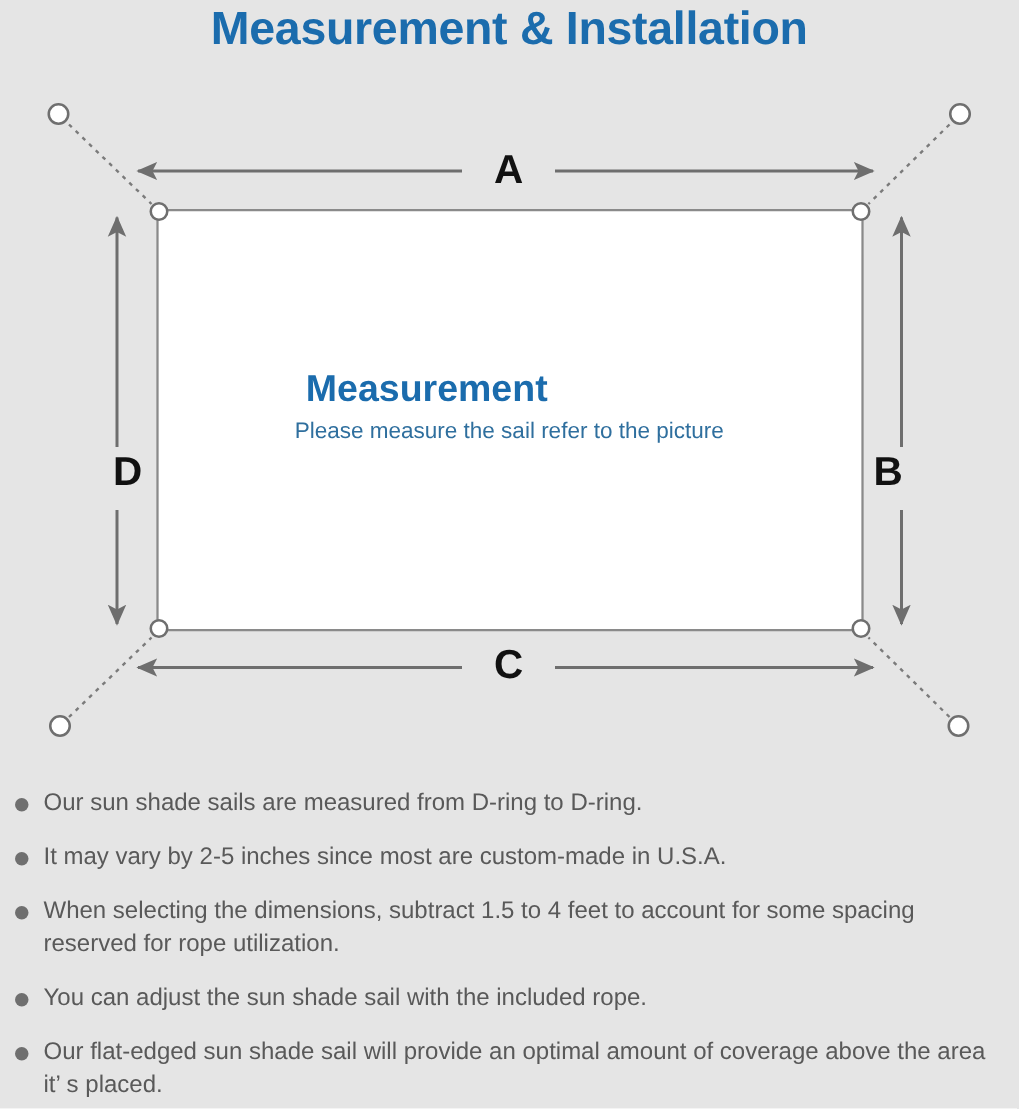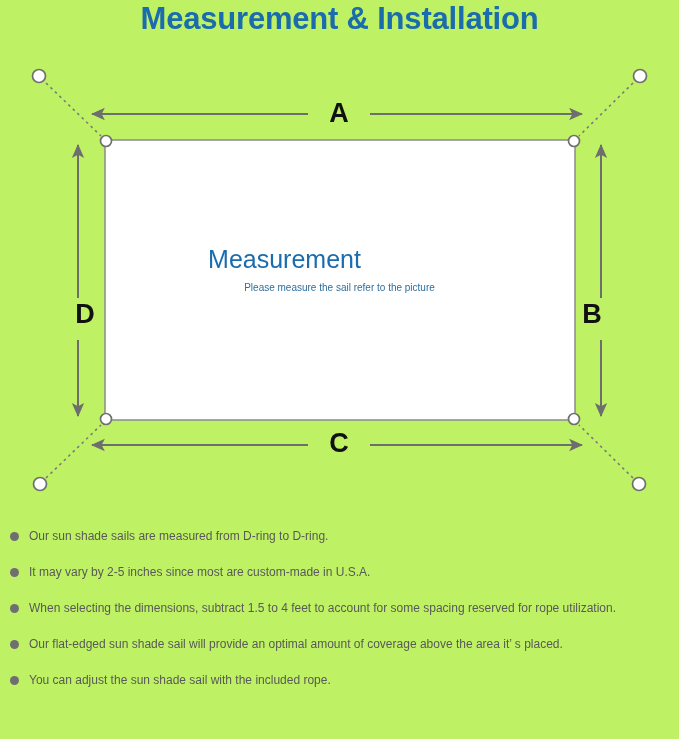--- a/index.html
+++ b/index.html
@@ -11,21 +11,21 @@
     width: 679px;
     height: 739px;
     position: relative;
     font-family: "Liberation Sans", "DejaVu Sans", sans-serif;
     overflow: hidden;
   }
 
   #page {
     position: absolute;
     inset: 0;
-    background: #bef264;
+    background: #e5e5e5;
     padding-left: 47px;
   }
 
   
   .title {
     position: absolute;
     top: 0px;
     left: 0;
     width: 679px;
     text-align: center;
@@ -49,32 +49,32 @@
     display: block;
   }
 
   .center-title {
     position: absolute;
     left: 0;
     top: 196px;
     width: 569px;
     text-align: center;
     font-size: 25px;
-    font-weight: normal;
+    font-weight: bold;
     color: #1b6cad;
     line-height: 30px;
     white-space: nowrap;
   }
   .center-sub {
     position: absolute;
     left: 0;
     top: 230px;
     width: 679px;
     text-align: center;
-    font-size: 10px;
+    font-size: 15px;
     color: #2f6f9e;
     line-height: 20px;
     white-space: nowrap;
   }
 
   .dim-label {
     position: absolute;
     font-size: 27px;
     font-weight: bold;
     color: #111111;
@@ -104,21 +104,21 @@
     flex: 0 0 auto;
     width: 9px;
     height: 9px;
     border-radius: 50%;
     background: #6f6f6f;
     margin-top: 7px;
     margin-right: 10px;
   }
   .note-text {
     flex: 1 1 auto;
-    font-size: 12px;
+    font-size: 16px;
     color: #595959;
     line-height: 22px;
   }
 </style>
 </head>
 <body>
 
 <div id="page">
 
   <div class="title">Measurement &amp; Installation</div>
@@ -193,21 +193,21 @@
     <div class="note-row">
       <span class="note-bullet"></span>
       <span class="note-text">It may vary by 2-5 inches since most are custom-made in U.S.A.</span>
     </div>
     <div class="note-row">
       <span class="note-bullet"></span>
       <span class="note-text">When selecting the dimensions, subtract 1.5 to 4 feet to account for some spacing reserved for rope utilization.</span>
     </div>
     <div class="note-row">
       <span class="note-bullet"></span>
+      <span class="note-text">You can adjust the sun shade sail with the included rope.</span>
+    </div>
+    <div class="note-row">
+      <span class="note-bullet"></span>
       <span class="note-text">Our flat-edged sun shade sail will provide an optimal amount of coverage above the area it’  s placed.</span>
     </div>
-    <div class="note-row">
-      <span class="note-bullet"></span>
-      <span class="note-text">You can adjust the sun shade sail with the included rope.</span>
-    </div>
   </div>
 
 </div>
 
 </body></html>

